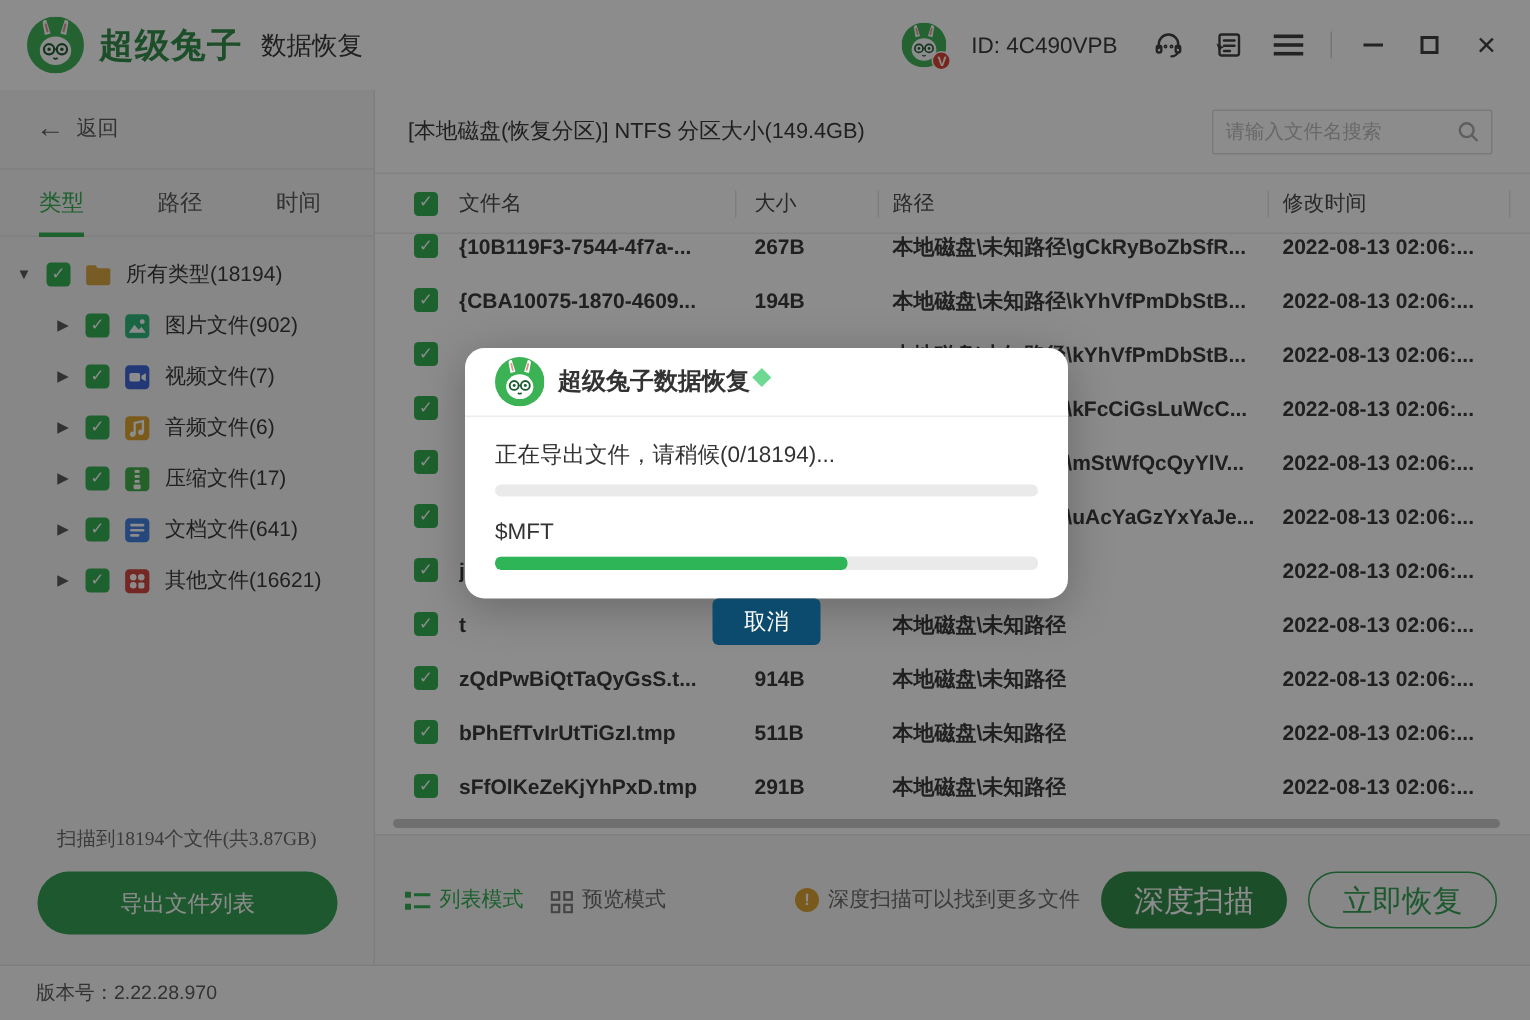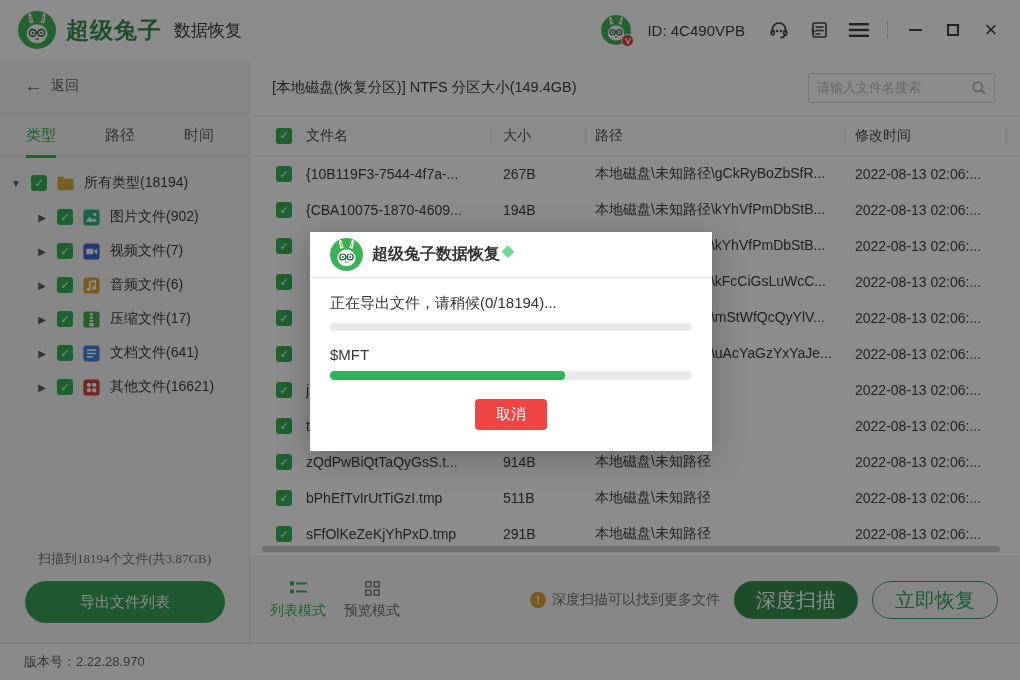--- a/index.html
+++ b/index.html
@@ -60,69 +60,69 @@
   .partition-info { font-size:14.5px; color:#333; }
   .search-box { margin-left:auto; width:187px; height:30px; border:1px solid #ddd; border-radius:2px;
     display:flex; align-items:center; background:#fff; }
   .search-input { flex:1; border:none; outline:none; background:transparent; padding:0 8px;
     font-size:13px; color:#333; font-family:inherit; min-width:0; }
   .search-input::placeholder { color:#bbb; }
   .search-btn { width:30px; height:28px; display:flex; align-items:center; justify-content:center; cursor:pointer; }
 
   .thead { position:relative; height:40px; display:flex; align-items:center; border-bottom:1px solid #ededed;
     font-size:14px; color:#444; }
-  .trow { height:36px; display:flex; align-items:center; font-size:14px; color:#333; cursor:default; }
+  .trow { height:36px; display:flex; align-items:flex-start; font-size:14px; color:#333; cursor:default;font-weight:bold; }
   .cell { overflow:hidden; white-space:nowrap; }
   .c-check { width:56px; min-width:56px; padding-left:26px; display:flex; align-items:center; }
   .c-name { width:197px; min-width:197px; padding-right:10px; text-overflow:ellipsis; }
   .c-size { width:92px; min-width:92px; }
   .c-path { width:260px; min-width:260px; padding-right:8px; text-overflow:ellipsis; }
   .c-time { flex:1; padding-right:8px; text-overflow:ellipsis; }
   .head-sep { position:absolute; top:11px; width:1px; height:18px; background:#e3e3e3; }
   .hsep1{left:240px;} .hsep2{left:335px;} .hsep3{left:595px;} .hsep4{left:756px;}
 
   .hscrollbar { position:absolute; left:12px; right:20px; bottom:91px; height:6px;
     background:#c9c9c9; border-radius:3px; cursor:pointer; }
 
   .toolbar { position:absolute; left:0; right:0; bottom:0; height:87px; background:#f5f6f7;
     border-top:1px solid #e8e8e8; display:flex; align-items:center; padding:0 22px 0 20px; gap:18px; }
-  .mode-toggle { display:flex; align-items:center; gap:6px; font-size:14px; cursor:pointer;flex-direction:column; }
+  .mode-toggle { display:flex; align-items:flex-end; gap:6px; font-size:14px; cursor:pointer; }
   .mode-list { color:#2eae4e; }
   .mode-preview { color:#666; }
   .toolbar-right { margin-left:auto; display:flex; align-items:center; gap:14px; }
   .hint { display:flex; align-items:center; gap:6px; font-size:14px; color:#666; }
   .warn-dot { width:16px; height:16px; border-radius:50%; background:#dd9f2f; color:#fff; font-size:11px;
     font-weight:bold; display:flex; align-items:center; justify-content:center; }
   .pill-btn { height:38px; min-width:105px; border-radius:19px; font-size:20px; cursor:pointer;
     font-family:inherit; padding:0 22px; }
   .deep-scan { border:none; background:#2e8b46; color:#fff; }
   .recover { border:1px solid #2e9e4f; background:transparent; color:#2e9e4f; }
 
   
   .statusbar { position:absolute; left:0; right:0; bottom:0; height:37px; background:#fcfcfc;
     border-top:1px solid #e2e2e2; display:flex; align-items:center; padding-left:24px;
     font-size:13px; color:#555; }
 
   
   .overlay { position:absolute; inset:0; background:rgba(10,10,10,0.47); z-index:50; }
-  .modal { position:absolute; left:310px; top:232px; width:402px; height:219px; background:#fff;
-    border-radius:0; z-index:60; box-shadow:0 6px 30px rgba(0,0,0,0.25); }
+  .modal { position:absolute; left:310px; top:232px; width:402px; height:167px; background:#fff;
+    border-radius:13px; z-index:60; box-shadow:0 6px 30px rgba(0,0,0,0.25); }
   .modal-header { height:46px; display:flex; align-items:center; gap:9px; padding:0 20px;
     border-bottom:1px solid #ececec; }
   .modal-logo { width:33px; height:33px; }
   .modal-title { font-size:16px; font-weight:bold; color:#333; }
   .diamond { width:9px; height:9px; background:#6ed992; transform:rotate(45deg) translate(-6px,2px); }
   .modal-body { padding:16px 20px 0; }
   .status-text { font-size:15px; color:#333; }
   .pbar { height:8px; background:#eaeaea; border-radius:4px; margin-top:10px; overflow:hidden; }
   .pbar-fill { height:100%; background:#2eb557; border-radius:4px; width:0; }
   .current-file { font-size:15px; color:#333; margin-top:15px; }
   .pbar2 { height:9px; margin-top:8px; }
   .modal-actions { display:flex; justify-content:center; margin-top:19px; }
-  .cancel-btn { width:72px; height:31px; border:none; border-radius:4px; background:#ef4444;
+  .cancel-btn { width:72px; height:31px; border:none; border-radius:4px; background:#0c4a6e;
     color:#fff; font-size:15px; cursor:pointer; font-family:inherit; }
 
   svg.line-icon { stroke:#3a3a3a; fill:none; stroke-width:1.6; stroke-linecap:round; stroke-linejoin:round; }
 </style>
 </head>
 <body>
 
 <svg width="0" height="0" style="position:absolute">
   <defs>
     <symbol id="rabbit-logo" viewBox="0 0 40 40">

